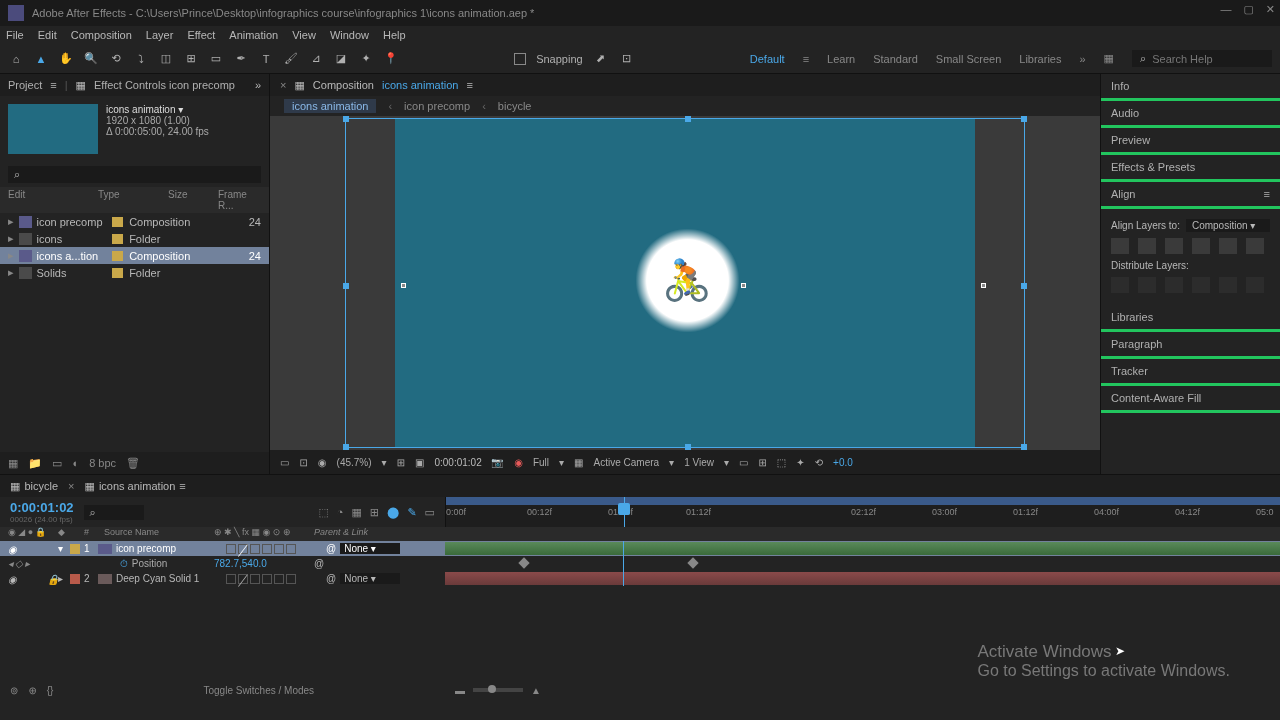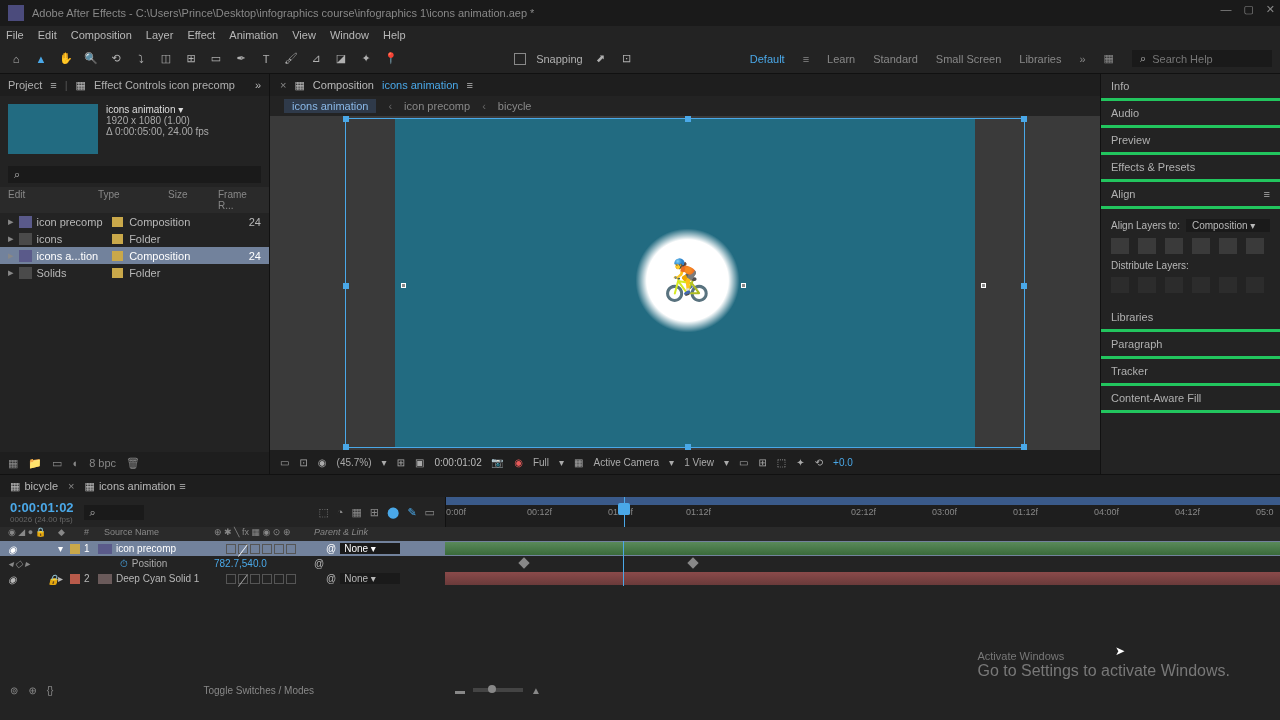--- a/index.html
+++ b/index.html
@@ -116,21 +116,21 @@
 .prop-val { color:#4aa8e8; width:100px; }
 .prop-link { width:14px; }
 .tl-prop-right { flex:1; position:relative; height:100%; }
 .keyframe { position:absolute; width:8px; height:8px; background:#888; transform:rotate(45deg); top:3px; }
 .kf1 { left:75px; } .kf2 { left:244px; }
 .tl-playhead-line { position:absolute; left:178px; top:0; bottom:0; width:1px; background:#4aa8e8; }
 .tl-footer { margin-top:auto; height:20px; display:flex; align-items:center; padding:0 10px; font-size:10px; color:#888; }
 .tl-footer-left { width:445px; display:flex; gap:10px; }
 .tl-footer-right { flex:1; display:flex; align-items:center; gap:8px; }
 .activate { position:absolute; right:50px; bottom:40px; color:#787878; text-align:left; }
-.activate .t { font-size:11px; } .activate .s { font-size:16px; }
+.activate .t { font-size:17px; } .activate .s { font-size:16px; }
 .cursor { position:absolute; right:155px; bottom:62px; font-size:12px; color:#fff; }
 </style>
 </head>
 <body>
 
 <div class="titlebar">
   <span class="ae-logo"></span>
   <span>Adobe After Effects - C:\Users\Prince\Desktop\infographics course\infographics 1\icons animation.aep *</span>
   <div class="win-controls">
     <span>—</span>

